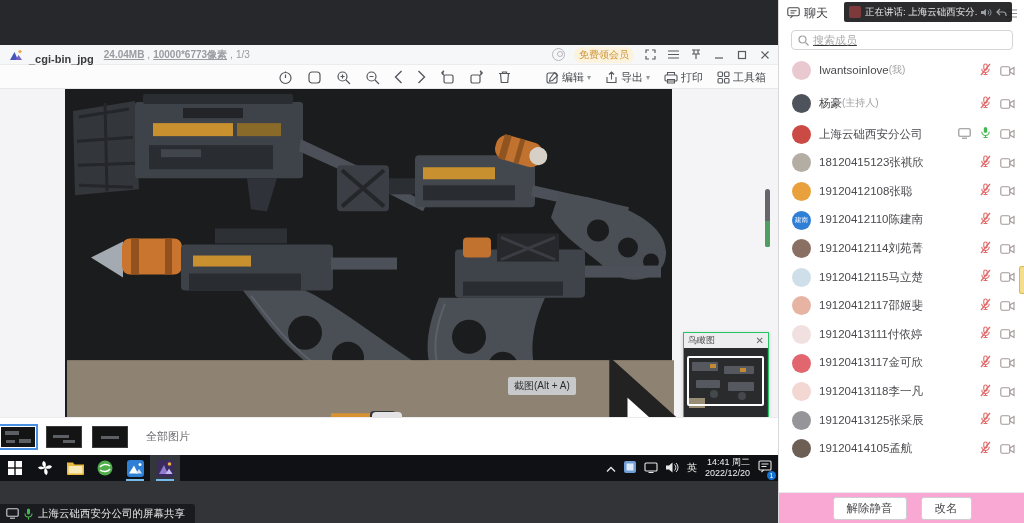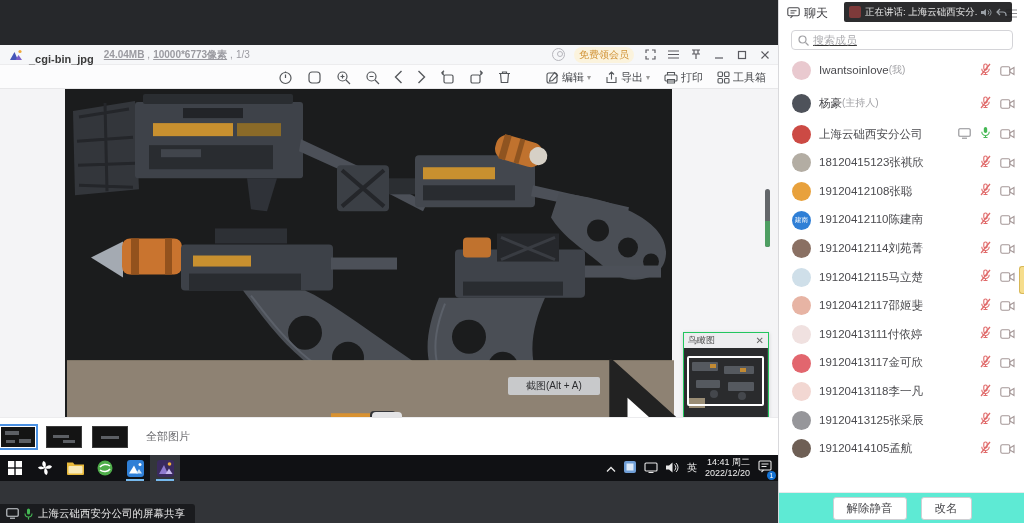--- a/index.html
+++ b/index.html
@@ -29,21 +29,21 @@
   .v-tools-center { position:absolute; left:278px; top:0; height:24px; display:flex; align-items:center; gap:14px; }
   .tool { color:#55585c; display:flex; align-items:center; }
   .v-tools-right { position:absolute; right:12px; top:0; height:24px; display:flex; align-items:center; gap:14px; }
   .tool-lbl { font-size:11px; color:#47494d; display:flex; align-items:center; gap:3px; }
   .caret { font-size:8px; color:#999; }
 
   .v-body { position:absolute; left:0; top:44px; width:778px; height:328px; background:#f4f4f6; }
   .canvas { position:absolute; left:65px; top:0; width:607px; height:328px; background:#1b1c1d; }
   .canvas svg { display:block; width:607px; height:328px; }
   .inset-thumb { position:absolute; left:2px; top:257px; width:138px; height:68px; }
-  .shot-tooltip { position:absolute; left:443px; top:288px; background:rgba(210,214,219,.85); color:#2c2d30; font-size:10px; padding:2px 18px; border-radius:2px; }
+  .shot-tooltip { position:absolute; left:443px; top:288px; background:rgba(210,214,219,.85); color:#2c2d30; font-size:10px; padding:2px 6px; border-radius:2px; }
   .cursor { position:absolute; left:341px; top:270px; }
   .canvas-handle { position:absolute; left:305px; bottom:0; width:26px; height:6px; background:#343539; border-radius:4px 4px 0 0; }
 
   
   .birdseye { position:absolute; left:683px; top:227px; width:86px; height:86px; background:#f1f1f2; border:1px solid #22c55e; box-shadow:0 1px 4px rgba(0,0,0,.15);margin-top:16px; }
   .be-head { height:15px; display:flex; align-items:center; padding:0 4px; background:#ededef; }
   .be-title { font-size:9px; color:#555; }
   .be-close { margin-left:auto; font-size:10px; color:#666; line-height:1; }
   .be-body { position:relative; height:69px; background:#3c3d40; overflow:hidden; }
   .be-view { position:absolute; left:3px; top:8px; width:77px; height:50px; border:2px solid #fff; border-radius:2px; }
@@ -98,21 +98,21 @@
   .member-name { font-size:11.5px; color:#4a4a4e; white-space:nowrap; overflow:hidden; text-overflow:ellipsis; }
   .member-sub { font-size:10px; color:#a0a0a4; }
   .row-icons { margin-left:auto; display:flex; align-items:center; gap:9px; }
   .icon-mic-muted { color:#e06a6a; }
   .icon-mic-active { color:#45b854; }
   .icon-cam { color:#a59898; }
   .icon-share-sm { color:#8f8f93; }
 
   .edge-sliver { position:absolute; left:240px; top:266px; width:6px; height:28px; background:#f6dd8c; border:1px solid #d8b858; border-right:none; border-radius:3px 0 0 3px; }
 
-  .chat-foot { position:absolute; left:0; bottom:0; width:246px; height:31px; border-top:1px solid #e9e9eb; display:flex; align-items:center; justify-content:center; gap:14px; background:#5eead4; }
+  .chat-foot { position:absolute; left:0; bottom:0; width:246px; height:31px; border-top:1px solid #e9e9eb; display:flex; align-items:center; justify-content:center; gap:14px; background:#f9a8d4; }
   .foot-btn { font-size:11.5px; color:#47474b; border:1px solid #cfcfd3; border-radius:3px; background:#fff; padding:3px 13px; font-family:inherit; }
 </style>
 </head>
 <body>
 
 <div class="screen">
 
   <div class="shared">
     <div class="top-strip"></div>
 

